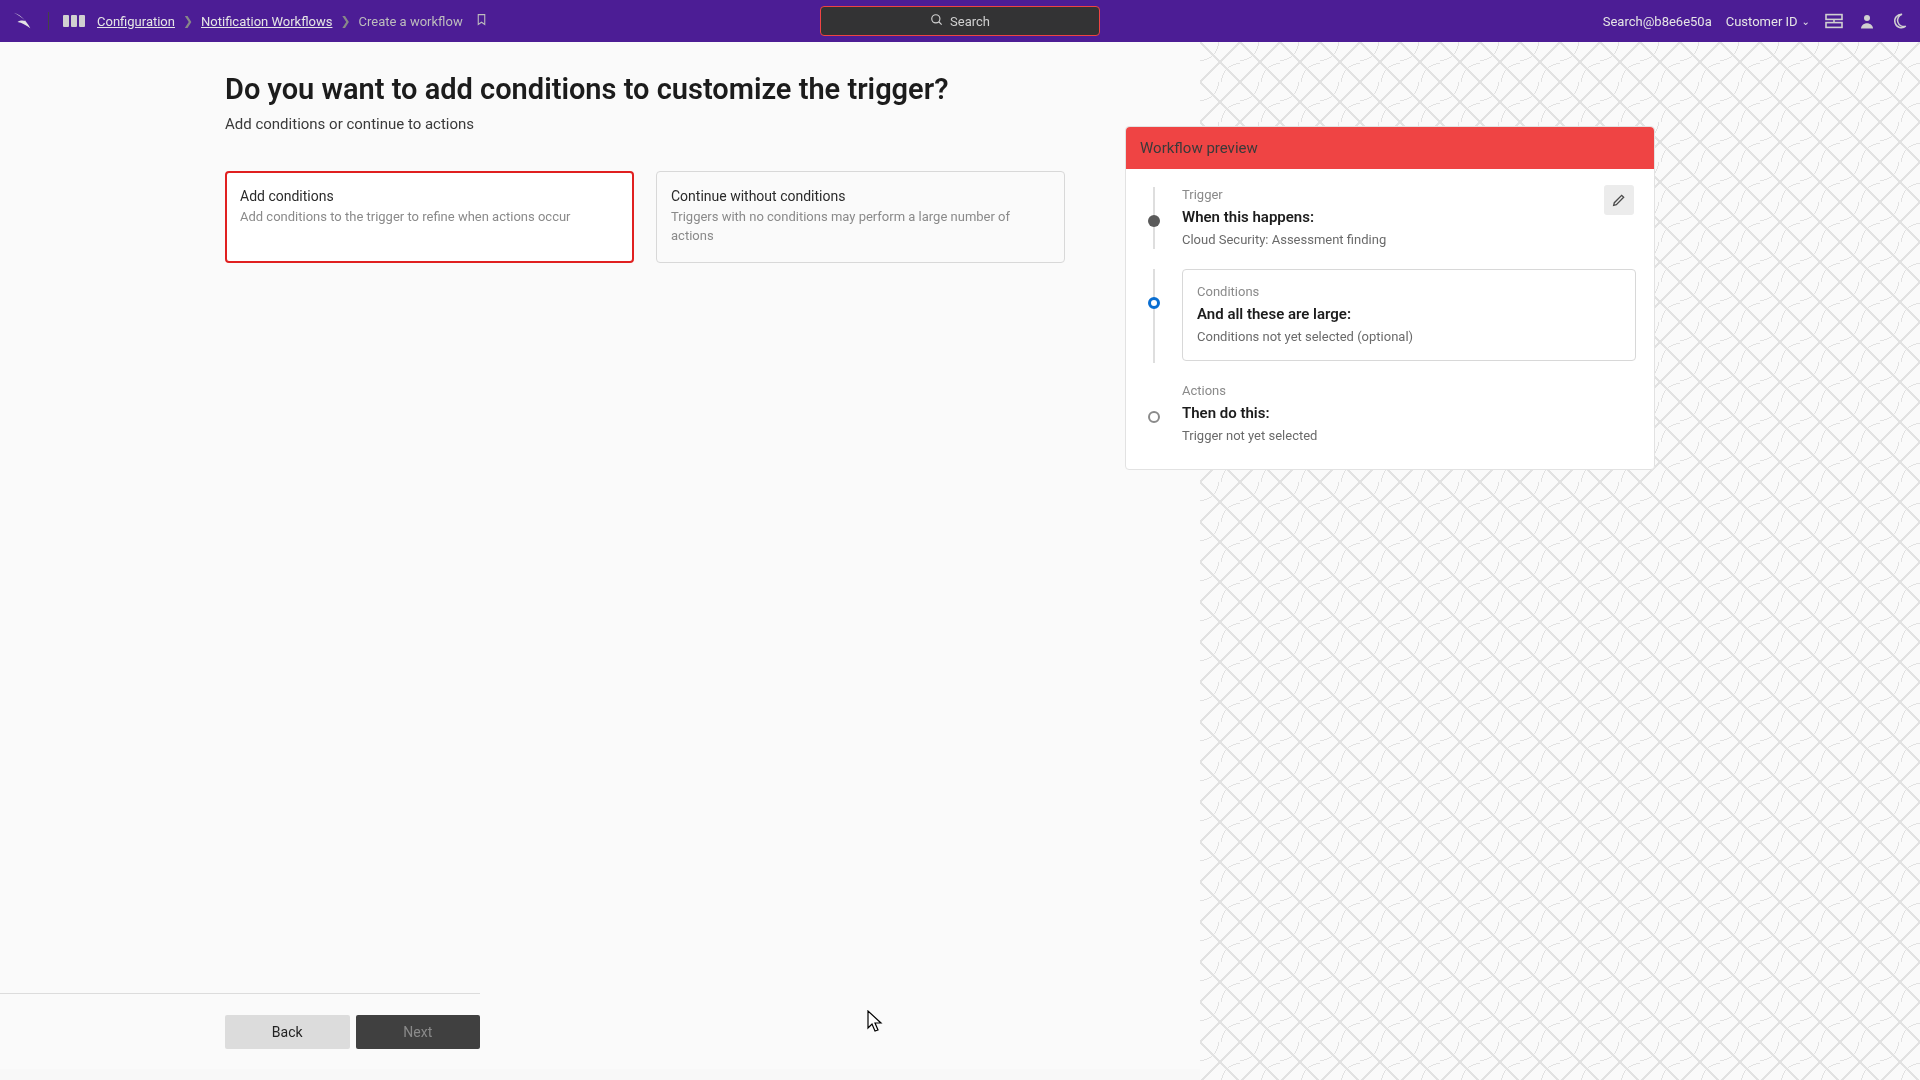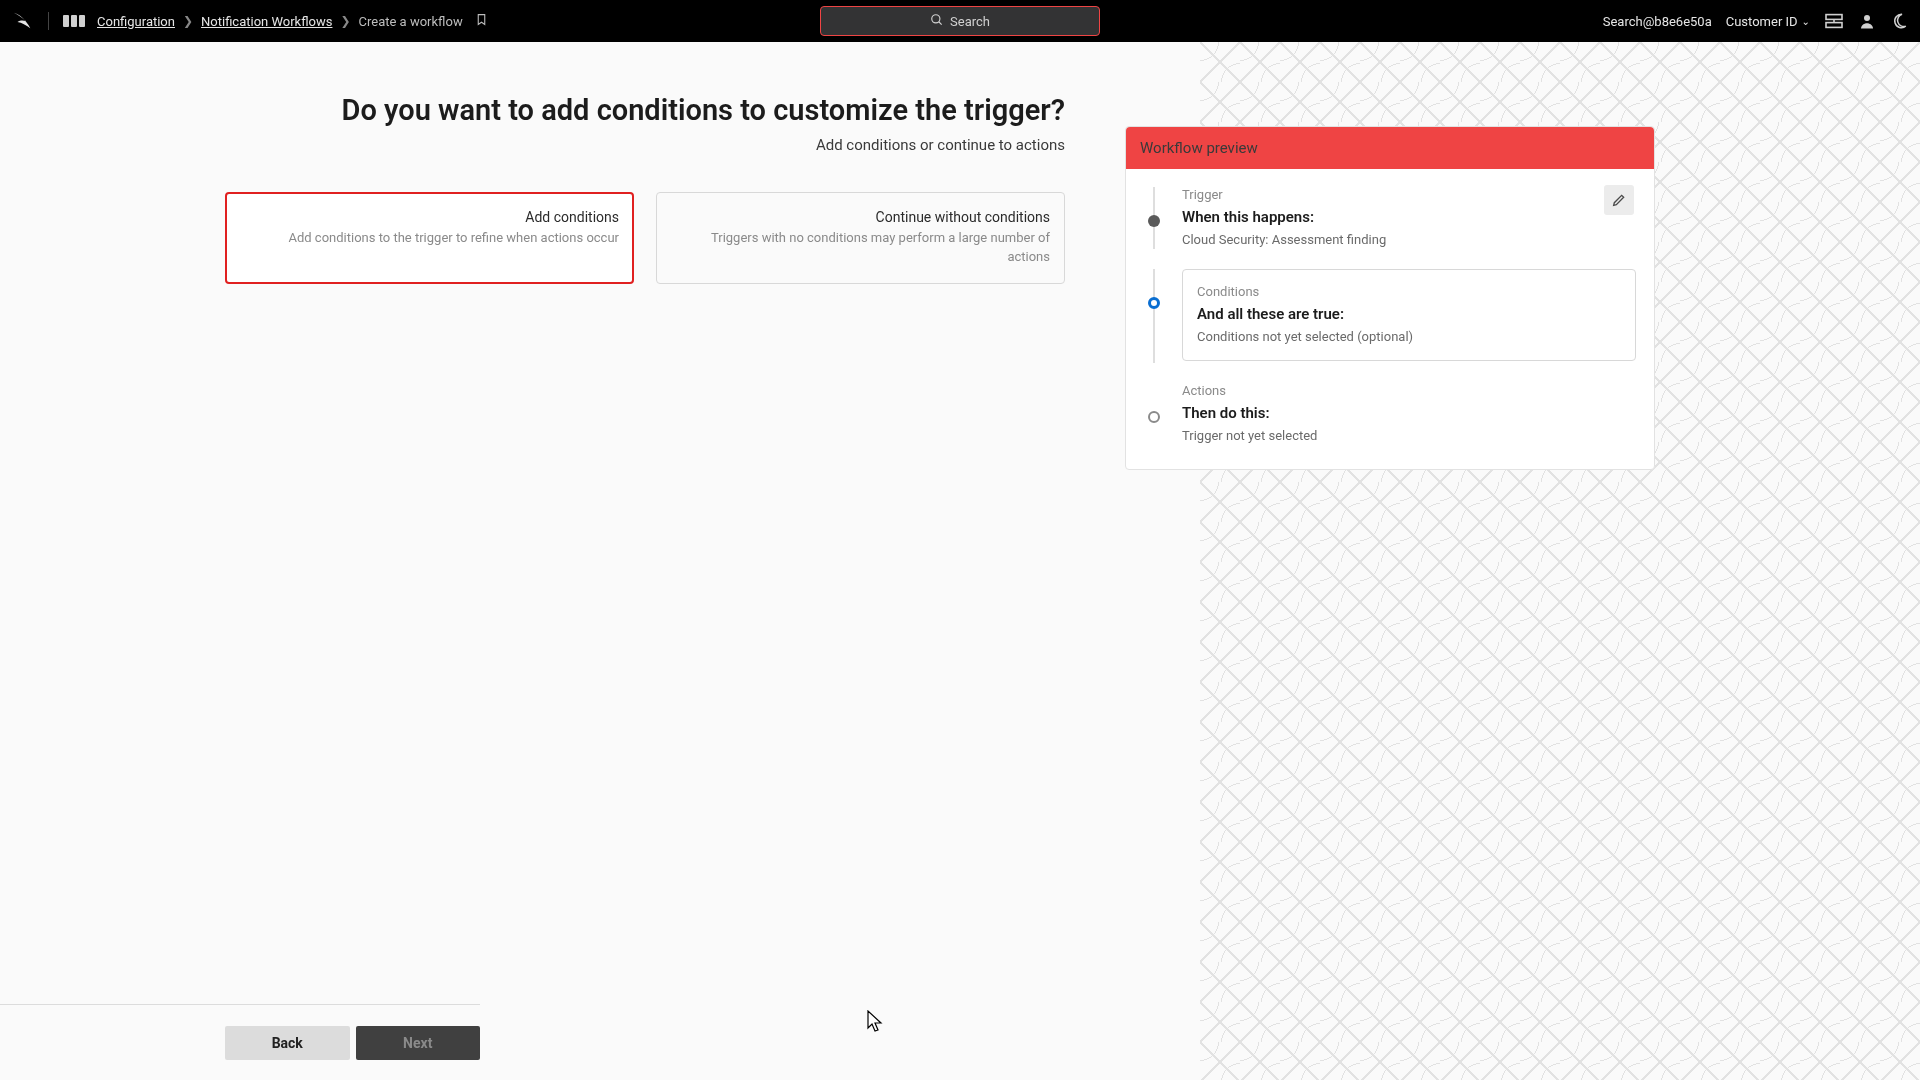--- a/index.html
+++ b/index.html
@@ -1,19 +1,19 @@
 <!DOCTYPE html>
 <html><head>
 <meta charset="utf-8">
 <style>
   * { box-sizing: border-box; margin: 0; padding: 0; }
   body { font-family: -apple-system, BlinkMacSystemFont, "Segoe UI", Roboto, Helvetica, Arial, sans-serif; background: #f8f8f8; color: #1c1c1c; overflow: hidden; width: 1920px; height: 1080px; position: relative; }
 
   
-  .topbar { background: #000000; height: 42px; display: flex; align-items: center; padding: 0 12px; color: #e5e5e5; font-size: 13px; gap: 8px; position: relative; z-index: 3; }
+  .topbar { background: #4c1d95; height: 42px; display: flex; align-items: center; padding: 0 12px; color: #e5e5e5; font-size: 13px; gap: 8px; position: relative; z-index: 3; }
   .topbar .left { display: flex; align-items: center; gap: 12px; }
   .topbar .logo-icon svg { display:block; }
   .vsep { width:1px; height:18px; background:#444; margin: 0 2px;}
   .grid-icon { display:flex; gap:2px; }
   .grid-icon span { width:6px; height:12px; background:#d0d0d0; display:block; border-radius:1px;}
   .breadcrumbs { display:flex; align-items:center; gap:8px; }
   .breadcrumbs a { color:#e5e5e5; text-decoration:underline; cursor:pointer;}
   .chev { color:#888; font-size:12px; }
   .crumb-current { color:#bdbdbd; text-decoration:none; }
   .bookmark-icon { color:#bdbdbd; margin-left:4px; cursor:pointer; }
@@ -33,21 +33,21 @@
       radial-gradient(circle at 0 0, transparent 18px, #e2e2e2 18px, #e2e2e2 19px, transparent 19px),
       radial-gradient(circle at 40px 40px, transparent 18px, #e2e2e2 18px, #e2e2e2 19px, transparent 19px),
       linear-gradient(45deg, transparent 48%, #e2e2e2 48%, #e2e2e2 52%, transparent 52%),
       linear-gradient(-45deg, transparent 48%, #e2e2e2 48%, #e2e2e2 52%, transparent 52%);
     background-size: 40px 40px;
     z-index:0;
   }
 
   
   .main { position:absolute; top:42px; left:0; right:0; bottom:0; }
-  .content-left { position:absolute; top:0; left:0; width:1200px; bottom:0; background:#fafafa; padding-top:50px;text-align:right;}
+  .content-left { position:absolute; top:0; left:0; width:1200px; bottom:11px; background:#fafafa; padding-top:29px;}
   .content-left .inner { width:840px; margin-left: 225px; }
   h1.page-title { font-size:29px; font-weight:600; color:#1c1c1c; line-height:1.25; }
   .page-sub { font-size:15px; color:#3a3a3a; margin-top:8px; }
 
   .option-row { display:flex; gap:22px; margin-top:38px; }
   .option-card { width:410px; border:1px solid #d8d8d8; border-radius:4px; padding:16px 14px 16px 14px; cursor:pointer; background:#fafafa;}
   .option-card.selected { border:2px solid #e02020; padding:15px 13px 15px 13px; background:#ffffff;}
   .option-title { font-size:14px; color:#2a2a2a; }
   .option-desc { font-size:13px; color:#8a8a8a; margin-top:4px; line-height:1.45; }
 
@@ -66,21 +66,21 @@
   .step-content { flex:1; position:relative; }
   .step-label { font-size:13px; color:#8a8a8a; margin-bottom:4px;}
   .step-title { font-size:15px; font-weight:600; color:#1c1c1c; margin-top:6px;}
   .step-desc { font-size:13px; color:#6a6a6a; margin-top:6px;}
   .edit-btn { position:absolute; top:-2px; right:2px; width:30px; height:30px; background:#ececec; border-radius:3px; display:flex; align-items:center; justify-content:center; cursor:pointer; color:#4a4a4a;}
   .boxed-step { border:1px solid #d8d8d8; border-radius:4px; padding:14px 14px 16px 14px; }
   .step-block { margin-bottom:22px; }
 
   
   .footer { position:absolute; left:0; right:720px; bottom:0; height:76px; border-top:1px solid #dcdcdc; background:#fafafa; display:flex; align-items:center; padding-left:225px; gap:0;}
-  .wiz-btn { width:420px; height:34px; display:flex; align-items:center; justify-content:center; font-size:14px; border-radius:2px; cursor:pointer;font-weight:bold;}
+  .wiz-btn { width:420px; height:34px; display:flex; align-items:center; justify-content:center; font-size:14px; border-radius:2px; cursor:pointer;}
   .wiz-btn.back { background:#dcdcdc; color:#222; }
   .wiz-btn.next { background:#404040; color:#8a8a8a; margin-left:6px; cursor:default;}
 
   
   .cursor { position:absolute; left:867px; top:1010px; z-index:5; pointer-events:none;}
   .cursor svg { display:block; }
 </style>
 </head>
 <body>
 
@@ -195,21 +195,21 @@
         </div>
       </div>
 
       <div class="step-row step-block">
         <div class="step-col-markers">
           <div class="step-line-down"></div>
           <div class="marker active"></div>
         </div>
         <div class="step-content boxed-step">
           <div class="step-label">Conditions</div>
-          <div class="step-title">And all these are true:</div>
+          <div class="step-title">And all these are large:</div>
           <div class="step-desc">Conditions not yet selected (optional)</div>
         </div>
       </div>
 
       <div class="step-row">
         <div class="step-col-markers">
           <div class="marker outline"></div>
         </div>
         <div class="step-content">
           <div class="step-label">Actions</div>

